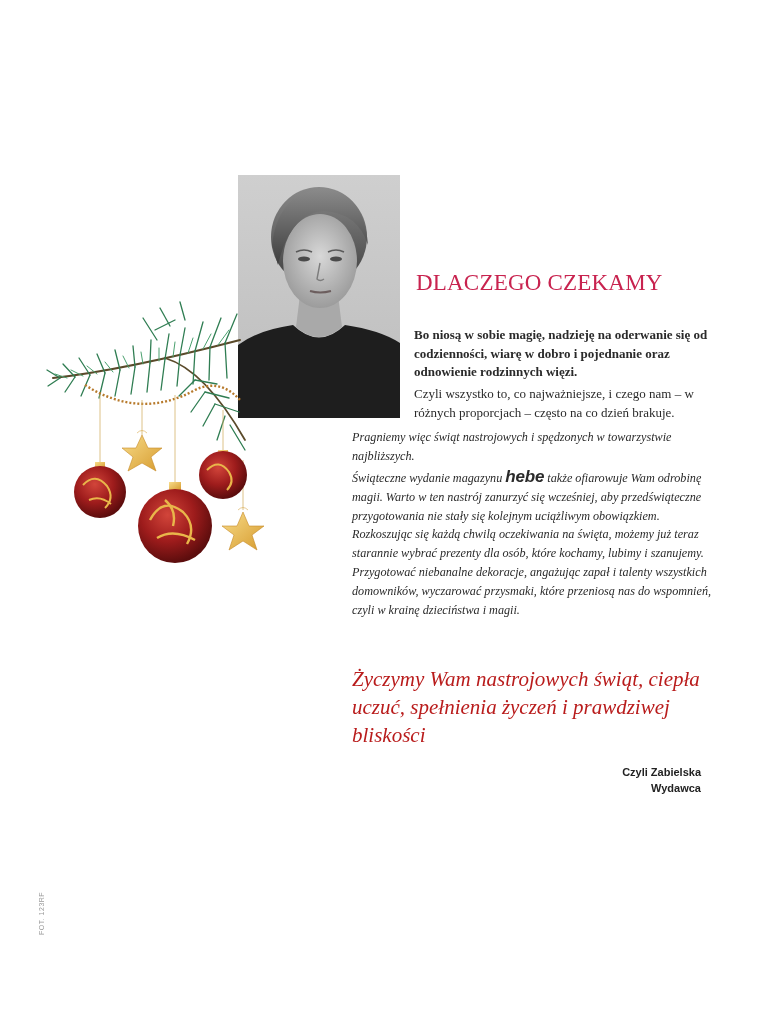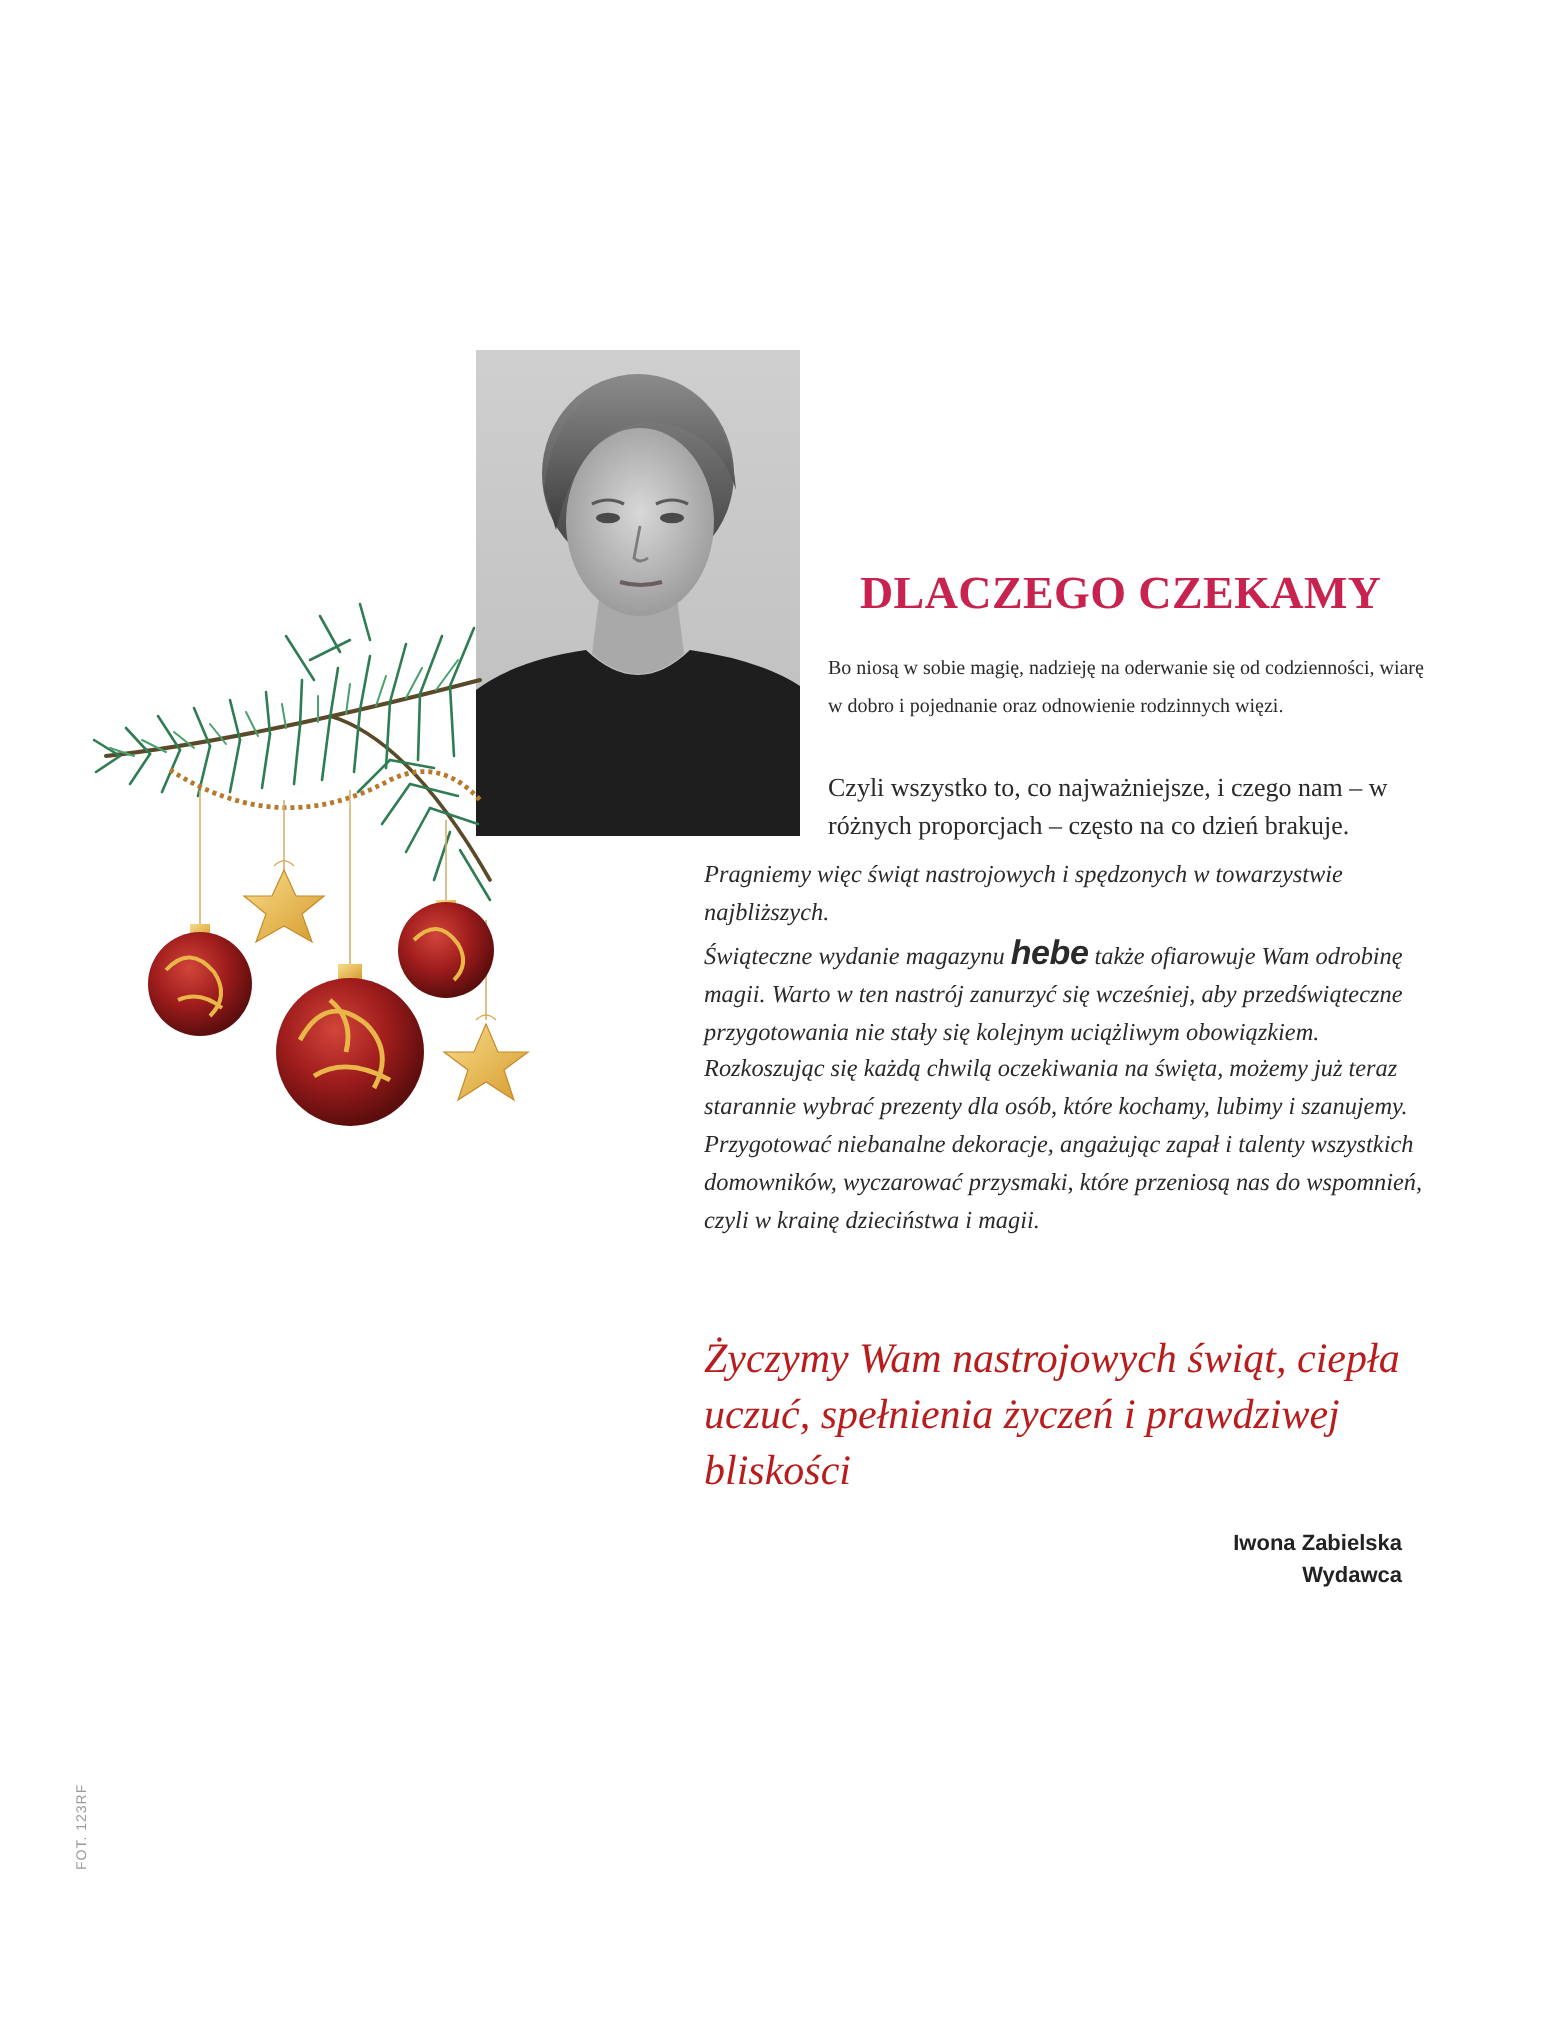--- a/index.html
+++ b/index.html
@@ -8,26 +8,26 @@
       font-family: "Liberation Serif", "DejaVu Serif", serif; color: #2a2a2a;
     }
     .photo {
       position: absolute; left: 238px; top: 175px; width: 162px; height: 243px;
       background: linear-gradient(180deg, #cfcfcf 0%, #c4c4c4 60%, #bdbdbd 100%);
       overflow: hidden; z-index: 2;
     }
     .photo svg { display: block; }
     .ornament { position: absolute; left: 45px; top: 300px; width: 230px; height: 270px; z-index: 3; }
     .heading {
-      position: absolute; left: 414px; top: 268px; margin: 16px;
-      color: #c8234f; font-weight: bold; font-size: 23px; line-height: 26px; letter-spacing: 0.2px;
+      position: absolute; left: 414px; top: 268px; margin: 2px;
+      color: #c8234f; font-weight: normal; font-size: 23px; line-height: 26px; letter-spacing: 0.2px;
       font-family: "Liberation Serif", "DejaVu Serif", serif;
     }
     .heading span { display: block; }
-    .p-intro { position: absolute; left: 414px; top: 326px; width: 300px; margin: 0; font-size: 10px; line-height: 18.5px; }
+    .p-intro { position: absolute; left: 414px; top: 326px; width: 300px; margin: 0; font-size: 13px; line-height: 18.5px; font-weight: bold; }
     .p-intro2 { position: absolute; left: 414px; top: 385px; width: 300px; margin: 0; font-size: 13px; line-height: 18.5px; }
     .body-col { position: absolute; left: 352px; width: 360px; margin: 0; font-size: 12.2px; line-height: 18.8px; font-style: italic; }
     .p-main1 { top: 428px; }
     .p-main2 { top: 468px; }
     .brand { font-family: "Liberation Sans", "DejaVu Sans", sans-serif; font-weight: bold; font-size: 17px; letter-spacing: -0.2px; }
     .wishes {
       position: absolute; left: 352px; top: 665px; width: 370px; margin: 0;
       font-style: italic; font-size: 21px; line-height: 28px; color: #b91c1c;
     }
     .signature {
@@ -189,17 +189,17 @@
 
 <p class="p-intro">Bo niosą w sobie magię, nadzieję na oderwanie się od codzienności, wiarę w dobro i pojednanie oraz odnowienie rodzinnych więzi.</p>
 <p class="p-intro2">Czyli wszystko to, co najważniejsze, i czego nam – w różnych proporcjach – często na co dzień brakuje.</p>
 
 <p class="body-col p-main1">Pragniemy więc świąt nastrojowych i spędzonych w towarzystwie najbliższych.</p>
 <p class="body-col p-main2"><span>Świąteczne wydanie magazynu </span><span class="brand">hebe</span><span> także ofiarowuje Wam odrobinę magii. Warto w ten nastrój zanurzyć się wcześniej, aby przedświąteczne przygotowania nie stały się kolejnym uciążliwym obowiązkiem. Rozkoszując się każdą chwilą oczekiwania na święta, możemy już teraz starannie wybrać prezenty dla osób, które kochamy, lubimy i szanujemy. Przygotować niebanalne dekoracje, angażując zapał i talenty wszystkich domowników, wyczarować przysmaki, które przeniosą nas do wspomnień, czyli w krainę dzieciństwa i magii.</span></p>
 
 <p class="wishes">Życzymy Wam nastrojowych świąt, ciepła uczuć, spełnienia życzeń i prawdziwej bliskości</p>
 
 <div class="signature">
-  <div>Iwona Zabielska</div>
+  <div>Czyli Zabielska</div>
   <div>Wydawca</div>
 </div>
 
 <div class="credit">FOT. 123RF</div>
 
 </body></html>

